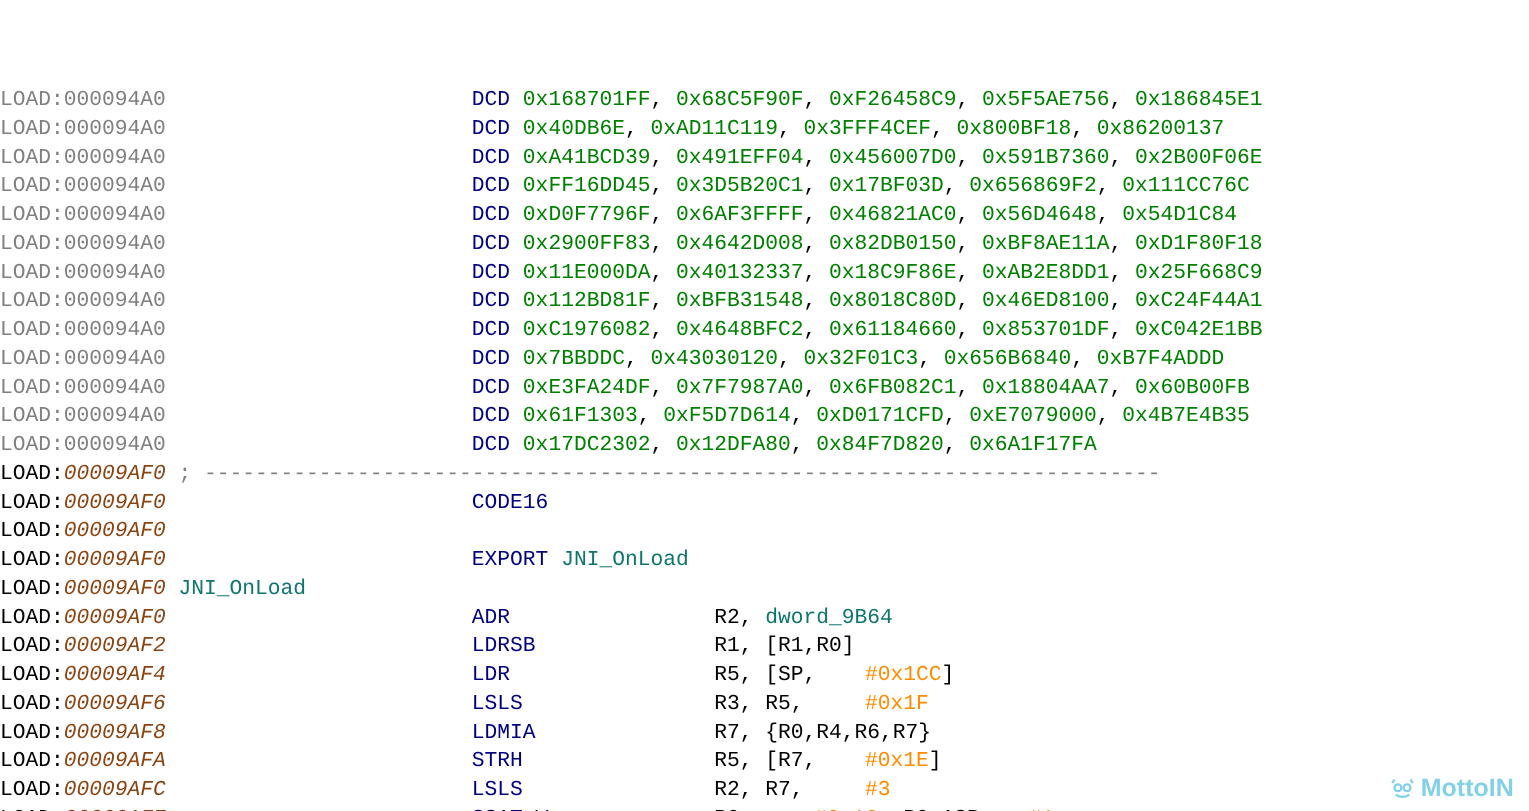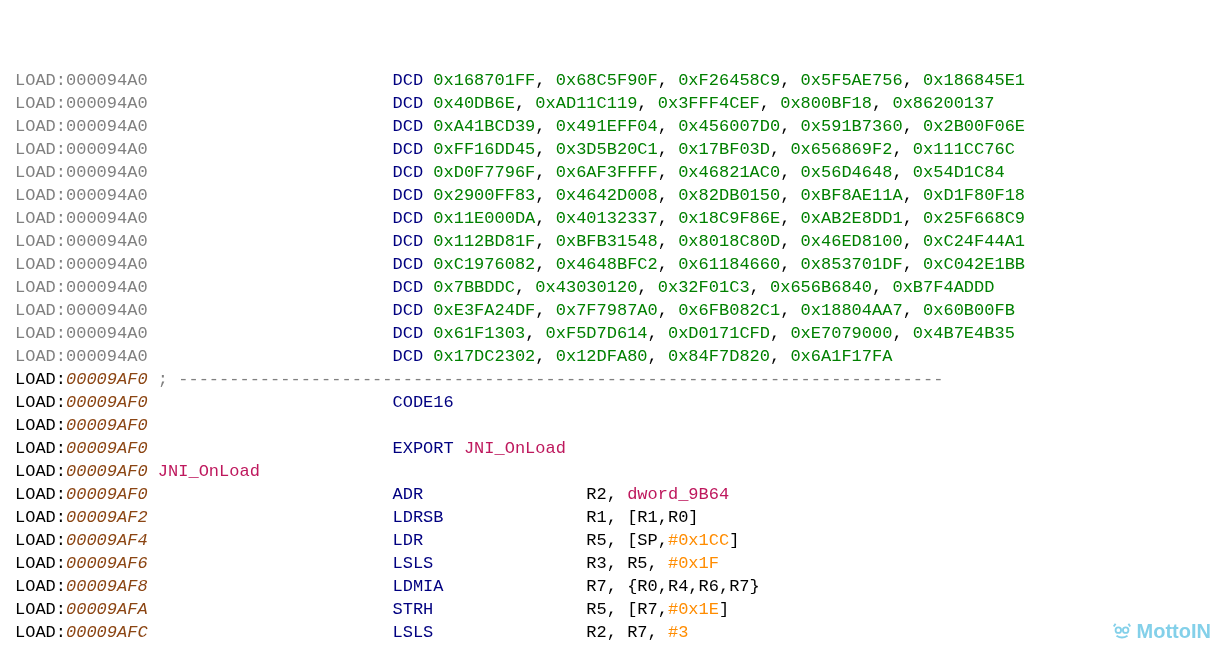--- a/index.html
+++ b/index.html
@@ -8,28 +8,28 @@
     font-family: 'Courier New', monospace;
     font-size: 17px;
     line-height: 23px;
     background: #ffffff;
     white-space: pre;
     overflow: hidden;
     width: 1223px;
     height: 649px;
     position: relative;
   }
-  .row { display: block; padding-left: 15px; }
+  .row { display: block; }
   .seg-gray { color: #808080; }
   .addr-gray { color: #808080; }
   .addr-brown { color: #8B4513; font-style: italic; }
   .mnemonic { color: #000080; }
   .num-green { color: #008000; }
-  .num-orange { color: #FF8C00; }
-  .label-blue { color: #be185d; text-align: center; }
+  .num-orange { color: #FF8C00; margin-left: 39px; }
+  .label-blue { color: #0f766e; text-align: center; }
   .operand { color: #000000; }
   .comment-gray { color: #808080; }
   .watermark {
     position: absolute;
     right: 12px;
     bottom: 6px;
     color: #6ec8e6;
     font-family: Arial, sans-serif;
     font-weight: bold;
     font-size: 20px;

